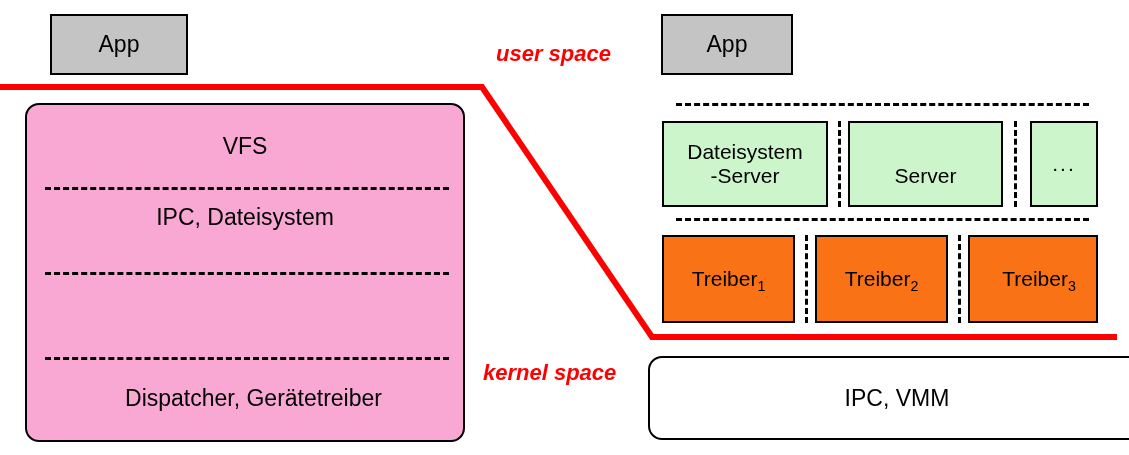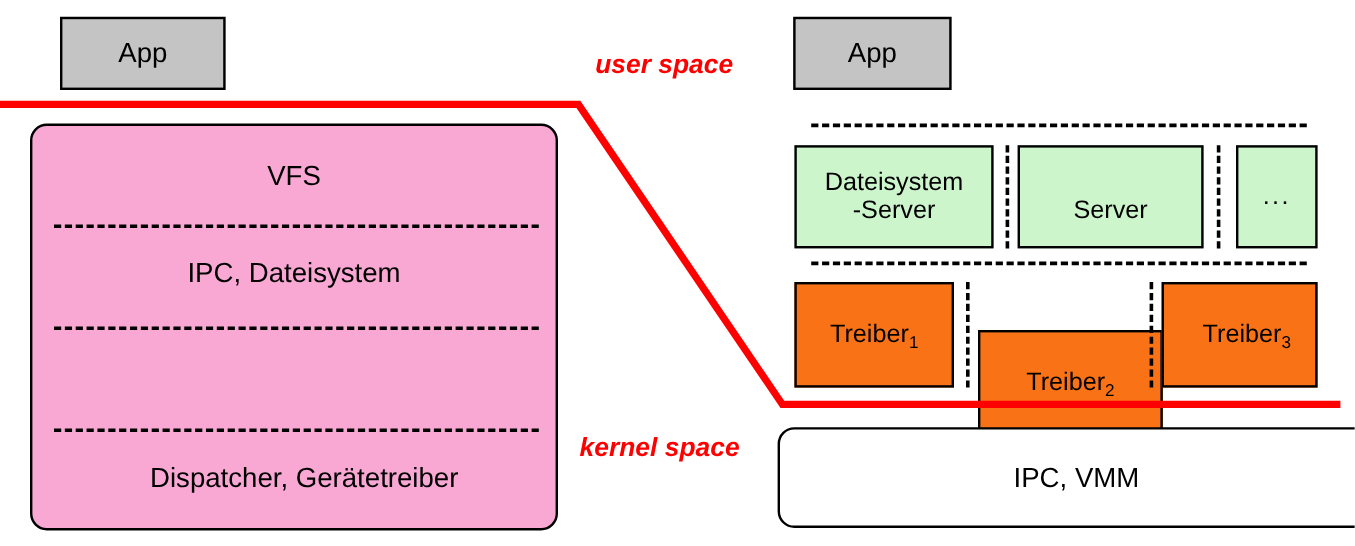--- a/index.html
+++ b/index.html
@@ -127,21 +127,21 @@
   </div>
 
   <div class="box kernel-box" style="left:25px; top:103px; width:440px; height:339px;">
 
     <div class="kstack" style="top:0; height:82px;">
       <span>VFS</span>
     </div>
 
     <div class="hdash" style="left:18px; width:404px; top:82px;"></div>
 
-    <div class="kstack" style="top:80px; height:85px;">
+    <div class="kstack" style="top:70px; height:85px;">
       <span>IPC, Dateisystem</span>
     </div>
 
     <div class="hdash" style="left:18px; width:404px; top:167px;"></div>
 
 
     <div class="hdash" style="left:18px; width:404px; top:252px;"></div>
 
     <div class="kstack" style="top:252px; height:83px;padding-left:17px;">
       <span>Dispatcher, Gerätetreiber</span>
@@ -176,21 +176,21 @@
   <div class="box server-box" style="left:1030px; top:121px; width:68px; height:86px;">
     <span class="ellipsis-text">...</span>
   </div>
 
   <div class="box driver-box" style="left:662px; top:235px; width:133px; height:88px;">
     <span><span>Treiber</span><span class="subscript">1</span></span>
   </div>
 
   <div class="vdash" style="left:805px; top:235px; height:88px;"></div>
 
-  <div class="box driver-box" style="left:815px; top:235px; width:154px; height:88px;margin-top:40px;">
+  <div class="box driver-box" style="left:815px; top:235px; width:133px; height:88px;">
     <span><span>Treiber</span><span class="subscript">2</span></span>
   </div>
 
   <div class="vdash" style="left:958px; top:235px; height:88px;"></div>
 
   <div class="box driver-box" style="left:968px; top:235px; width:130px; height:88px;padding-left:12px;">
     <span><span>Treiber</span><span class="subscript">3</span></span>
   </div>
 
   <div class="box ipc-box" style="left:648px; top:356px; width:498px; height:84px;align-items:center;">

